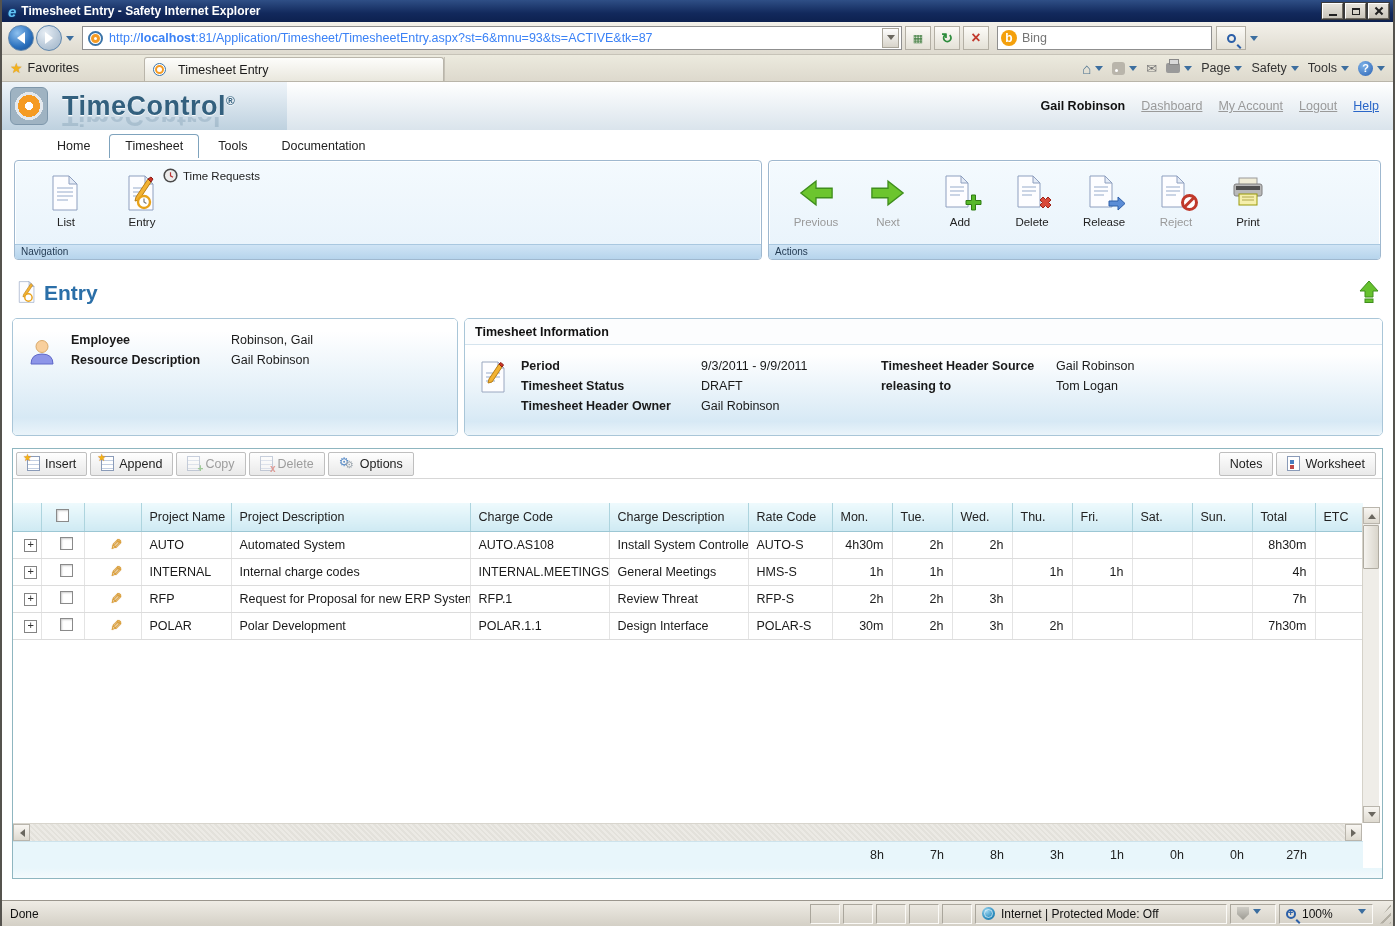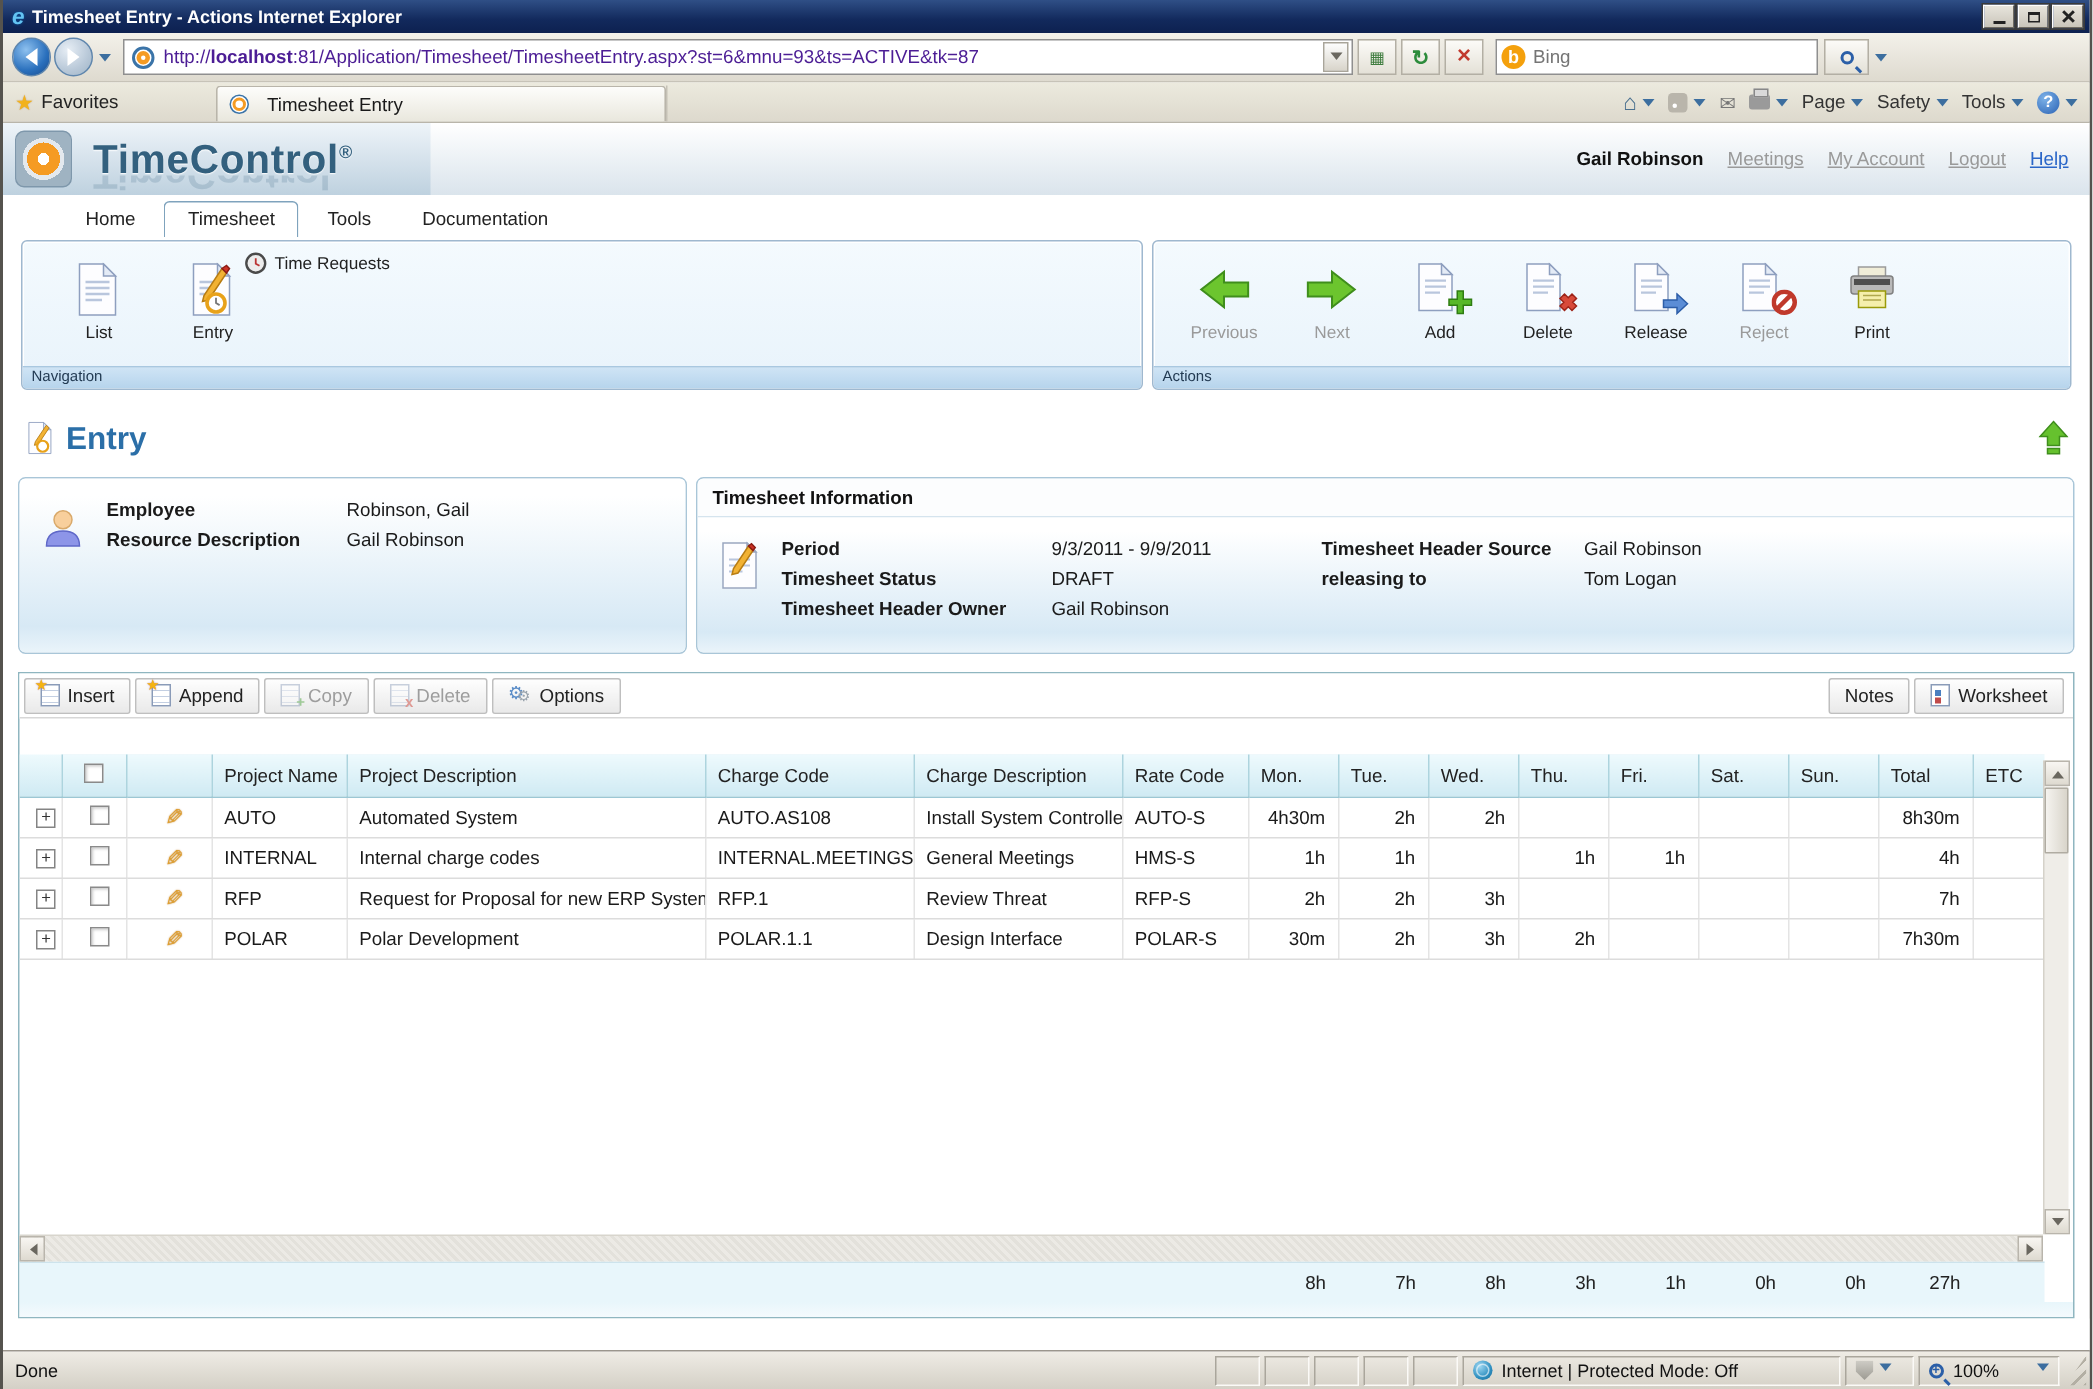--- a/index.html
+++ b/index.html
@@ -31,21 +31,21 @@
   .navcircle.back { background:radial-gradient(circle at 35% 30%, #8ec1ef, #2a70bd 60%, #17498a); }
   .navcircle.fwd  { background:radial-gradient(circle at 35% 30%, #e7eef5, #b8c8d8 60%, #9fb4c6); margin-left:2px; }
   .arrow-glyph { width:0; height:0; border:6px solid transparent; }
   .arrow-glyph.left { border-right:8px solid #fff; margin-left:-6px; }
   .arrow-glyph.right { border-left:8px solid #fff; margin-right:-6px; }
   .dd { width:0; height:0; border:4px solid transparent; border-top:5px solid #3c6e9f; margin:4px 0 0 4px; }
   .urlbox { flex:0 0 820px; height:24px; background:#fff; border:1px solid #8f8f8f; display:flex; align-items:center;
             margin-left:8px; padding:0 2px 0 5px; }
   .tc-favicon { width:15px; height:15px; border-radius:50%; border:2px solid #3b74a8; background:#fff; position:relative; margin-right:6px; flex:0 0 auto;}
   .tc-favicon::after { content:""; position:absolute; inset:1px; border-radius:50%; border:3px solid #f59b23; }
-  .urltext { flex:1; white-space:nowrap; overflow:hidden; font-size:12.5px; color:#4c1d95; }
+  .urltext { flex:1; white-space:nowrap; overflow:hidden; font-size:12.5px; color:#3b82f6; }
   .urltext b { font-weight:bold; }
   .urlbox .combo-dd { width:17px; height:20px; background:linear-gradient(#fdfdfd,#d8d4ca); border:1px solid #a9a59a;
                       display:flex; align-items:center; justify-content:center; }
   .chromebtn { width:26px; height:24px; margin-left:3px; border:1px solid #b3afa4; background:linear-gradient(#fcfbf8,#e4e1d7);
                display:flex; align-items:center; justify-content:center; font-size:14px; }
   .chromebtn.compat { color:#3f7d3f; font-size:11px; }
   .chromebtn.refresh { color:#2d8c3c; font-weight:bold; }
   .chromebtn.stop { color:#c23a2e; font-weight:bold; font-size:16px; }
   .searchbox { flex:0 0 215px; height:24px; background:#fff; border:1px solid #8f8f8f; display:flex; align-items:center; margin-left:8px; padding:0 3px; }
   .bing-b { width:16px; height:16px; border-radius:50%; background:#f4a00c; color:#fff; font-weight:bold;
@@ -199,21 +199,21 @@
   .grip { width:14px; height:20px; margin-left:4px; background:
       repeating-linear-gradient(135deg, transparent 0 4px, #b3afa4 4px 6px); clip-path:polygon(100% 0,100% 100%,0 100%); }
 </style>
 </head>
 <body>
 
 <div id="window">
 
   <div class="titlebar">
     <span class="ie-e">e</span>
-    <span class="t-title">Timesheet Entry - Actions Internet Explorer</span>
+    <span class="t-title">Timesheet Entry - Safety Internet Explorer</span>
     <span class="winbtn">
         <span class="g-min"></span>
       </span>
     <span class="winbtn">
         <span class="g-restore"></span>
       </span>
     <span class="winbtn">
         <span class="g-close"></span>
       </span>
   </div>
@@ -294,21 +294,21 @@
   <div class="banner">
     <div class="logoblock">
       <span class="tc-logo"></span>
       <span class="brandwrap">
         <span class="brandtext"><span>TimeControl</span><span class="brandreg">®</span></span>
         <span class="brandrefl">TimeControl</span>
       </span>
     </div>
     <div class="userlinks">
       <span class="user">Gail Robinson</span>
-      <a class="ul-gray">Meetings</a>
+      <a class="ul-gray">Dashboard</a>
       <a class="ul-gray">My Account</a>
       <a class="ul-gray">Logout</a>
       <a class="ul-blue">Help</a>
     </div>
   </div>
 
   <div class="navtabs">
     <span class="ntab">Home</span>
     <span class="ntab active">Timesheet</span>
     <span class="ntab">Tools</span>

